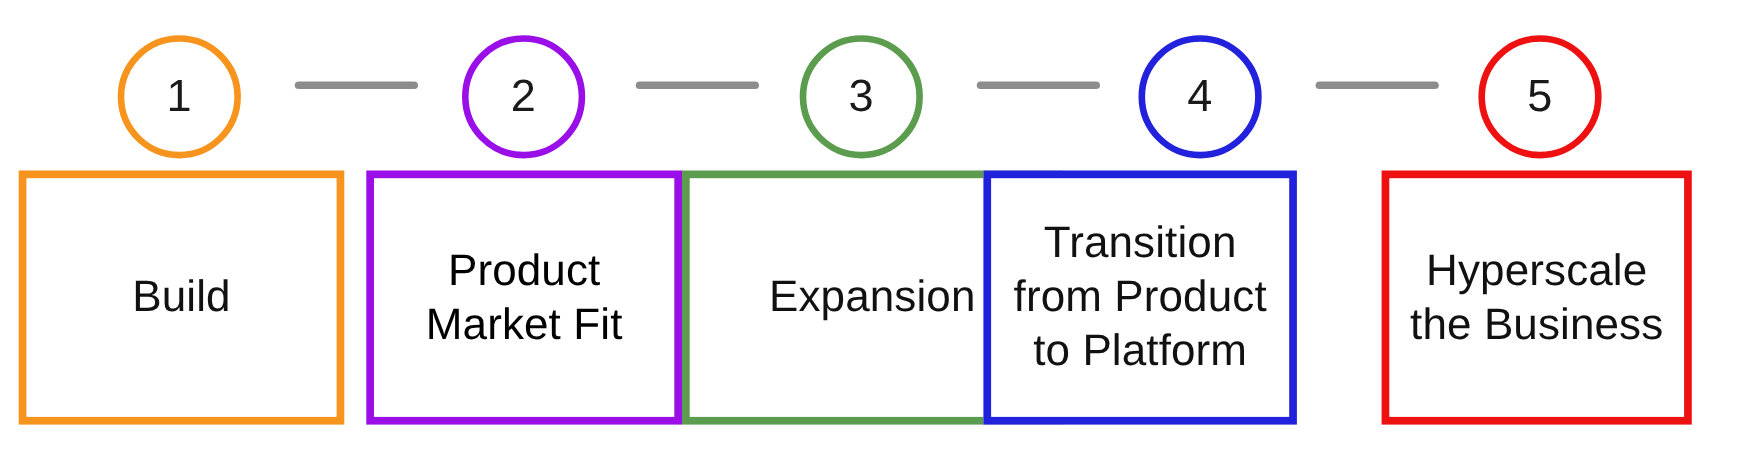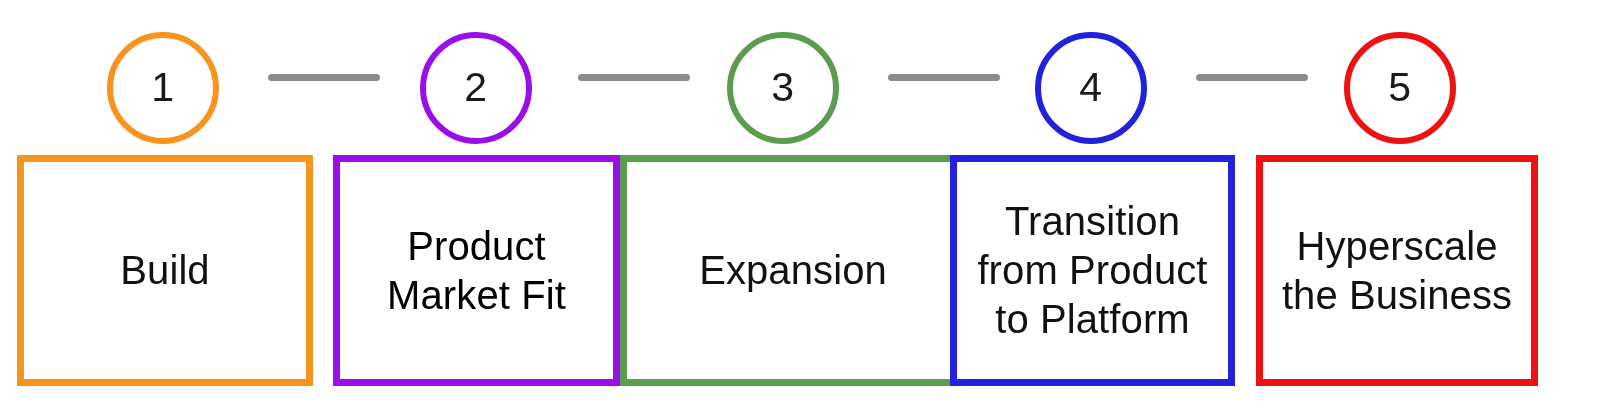--- a/index.html
+++ b/index.html
@@ -120,21 +120,21 @@
           <span class="step-number">3</span>
         </div>
         <div class="stage-box" style="left: 620px; width: 346px; border-color: rgb(91, 156, 78);">
           <div class="stage-label" style="color: rgb(17, 17, 17);">Expansion</div>
         </div>
       </div>
       <div class="stage" style="left: 0px; width: 1600px;">
         <div class="step-circle" style="left: 1035px; border-color: rgb(34, 34, 221);">
           <span class="step-number">4</span>
         </div>
-        <div class="stage-box" style="left: 950px; width: 285px; border-color: rgb(34, 34, 221);">
+        <div class="stage-box" style="left: 894px; width: 285px; border-color: rgb(34, 34, 221);">
           <div class="stage-label" style="color: rgb(17, 17, 17);">Transition
 from Product
 to Platform</div>
         </div>
       </div>
       <div class="stage" style="left: 0px; width: 1600px;">
         <div class="step-circle" style="left: 1344px; border-color: rgb(238, 17, 17);">
           <span class="step-number">5</span>
         </div>
         <div class="stage-box" style="left: 1256px; width: 282px; border-color: rgb(238, 17, 17); justify-content: center;">

